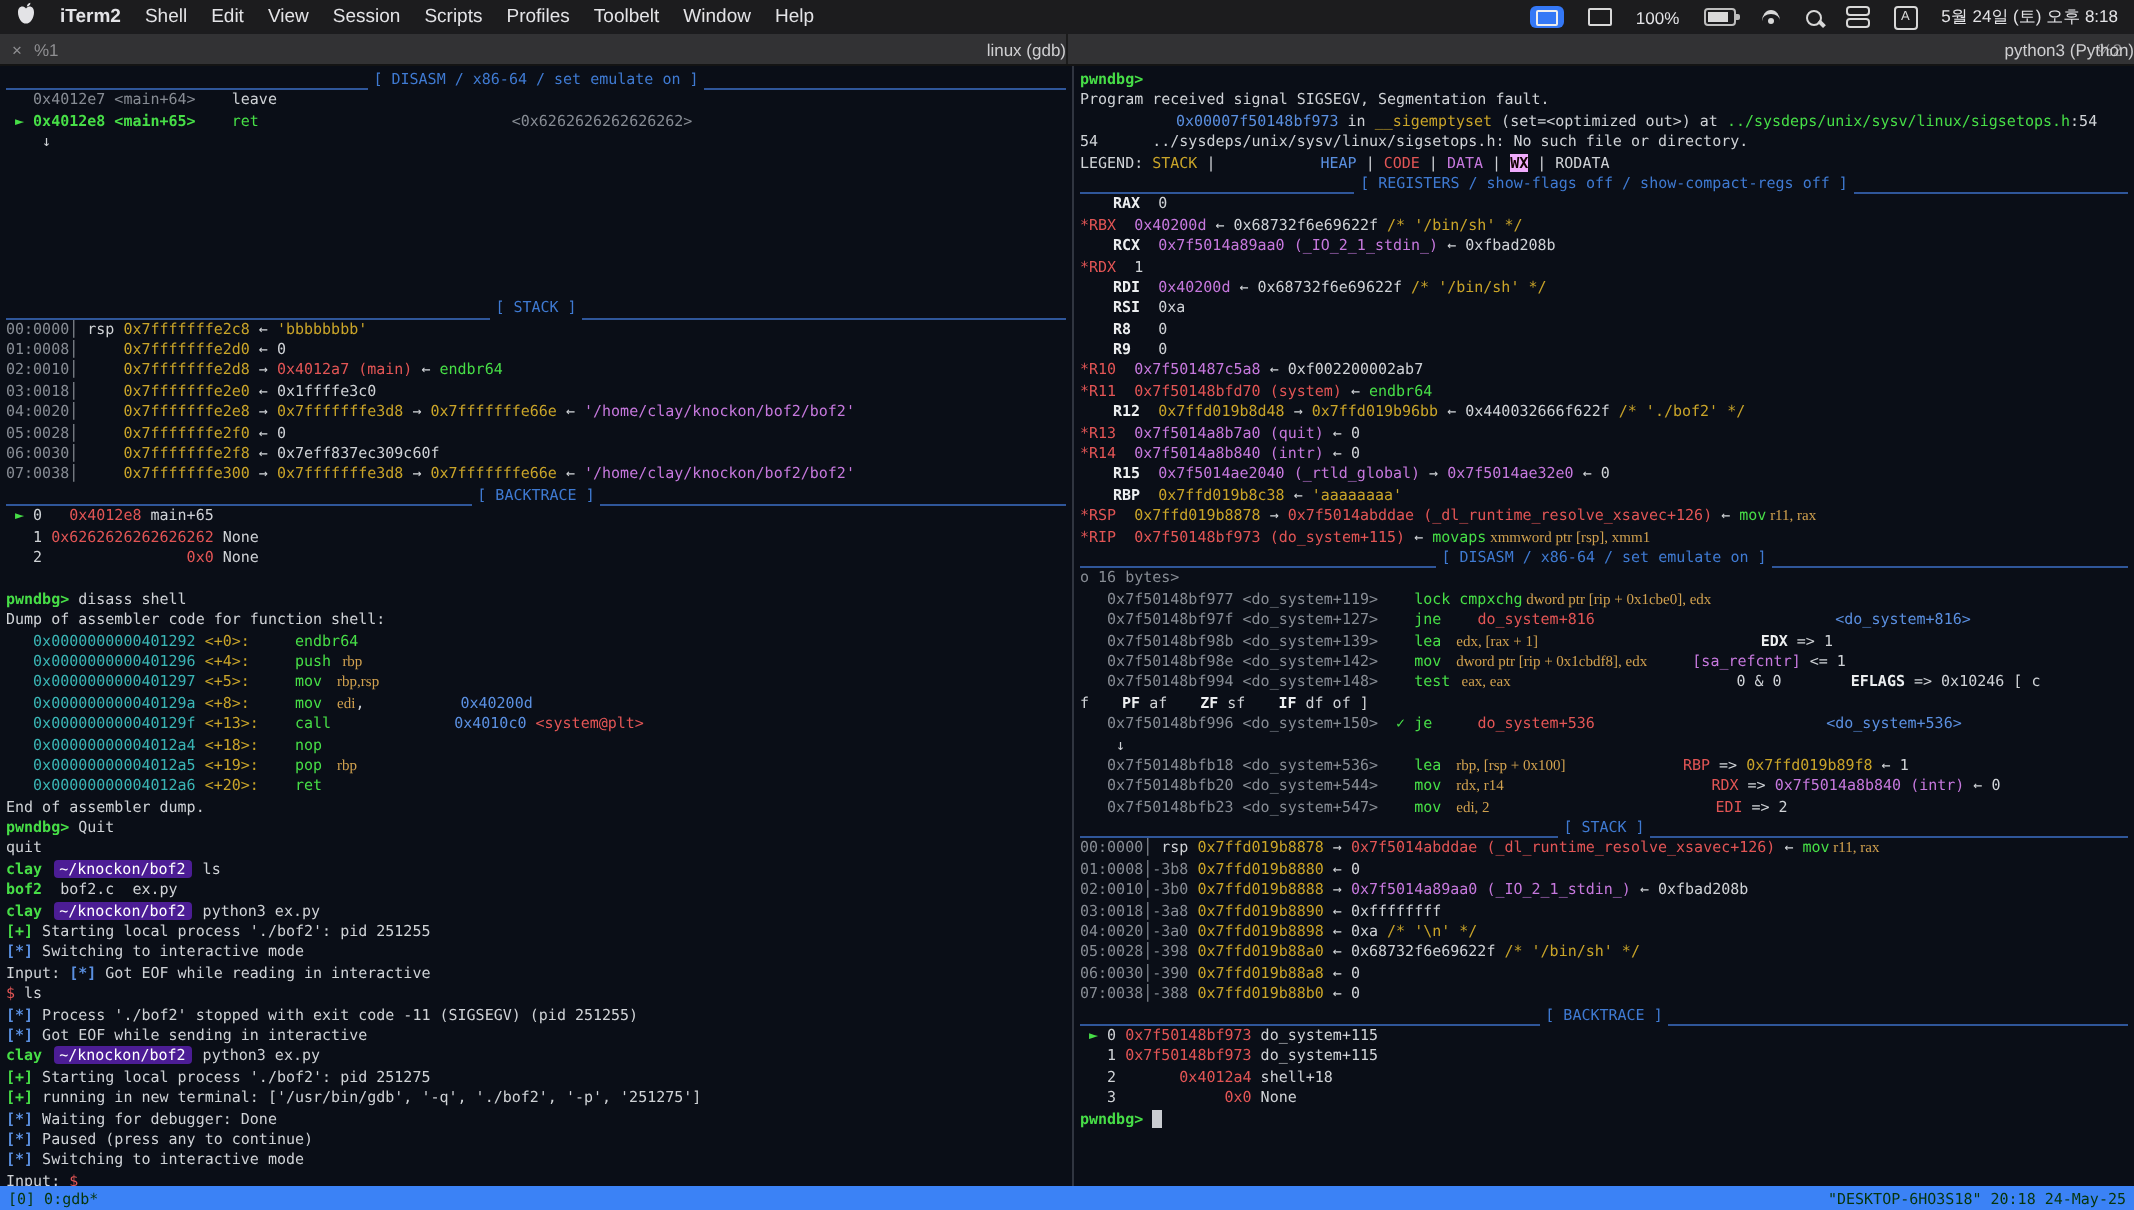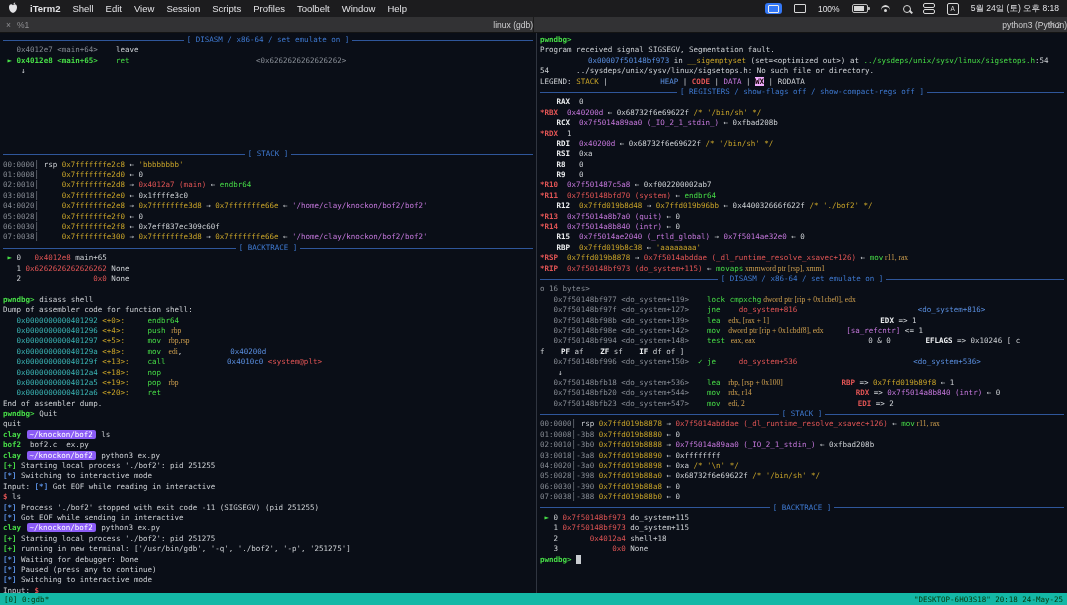--- a/index.html
+++ b/index.html
@@ -39,40 +39,40 @@
   .tab-badge{color:#8f8f92;}
   .tab-badge.right{margin-left:auto;}
   .tab-close{color:#8f8f92;cursor:default;}
 
   
   .termwrap{flex:1 1 auto;display:flex;background:#0a0e17;overflow:hidden;}
   .pane{width:530px;padding:2px 3px 0 3px;overflow:hidden;}
   .pane.right{width:auto;flex:1;}
   .divider{width:1px;background:#303540;flex:0 0 auto;}
   .tline{height:10.4px;line-height:10.4px;font-size:7.5px;white-space:pre;}
-  .hdrline{display:flex;align-items:center;color:#3f7ad2;}
+  .hdrline{display:flex;align-items:flex-end;color:#3f7ad2;}
   .hdrline .rule{flex:1;border-top:1px solid #2f5globe;border-top:1px solid #2f569a;height:0;}
   .hdrline .hlab{padding:0 3px;color:#3f7ad2;}
 
   
   .c-w{color:#cfd2d6;} .c-wB{color:#eceef0;font-weight:bold;margin-left:12px;}
   .c-gy{color:#878c94;}
   .c-g{color:#47de47;} .c-gB{color:#47de47;font-weight:bold;} .c-selg{color:#47de47;font-weight:bold;}
   .c-y{color:#c9a429;}
-  .c-r{color:#e25555;} .c-rB{color:#e25555;font-weight:bold;}
+  .c-r{color:#e25555;} .c-rB{color:#e25555;font-weight:normal;}
   .c-b{color:#5a8fe0;padding-left:48px;} .c-bB{color:#5a8fe0;font-weight:bold;}
   .c-c{color:#3ab5b5;}
   .c-p{color:#c678dd;}
   .c-o{color:#d1a14f;font-family:Liberation Serif, serif;}
-  .c-badge{background:#8b5cf6;color:#fff;border-radius:2px;padding:0 3px;margin:0 1px;}
+  .c-badge{background:#4c1d95;color:#fff;border-radius:2px;padding:0 3px;margin:0 1px;}
   .c-wx{background:#f0abfc;color:#120202;font-weight:bold;}
   .c-cur{background:#c9ccd1;color:#c9ccd1;}
 
   
-  .statusbar{height:12px;background:#14b8a6;color:#07350a;display:flex;align-items:center;
+  .statusbar{height:12px;background:#3b82f6;color:#07350a;display:flex;align-items:center;
              justify-content:space-between;padding:0 4px;font-size:7.5px;flex:0 0 auto;}
 </style>
 </head>
 <body>
 
 <div class="screen">
 
   <div class="menubar">
     <div class="menu-left">
       <span class="apple-svg">

